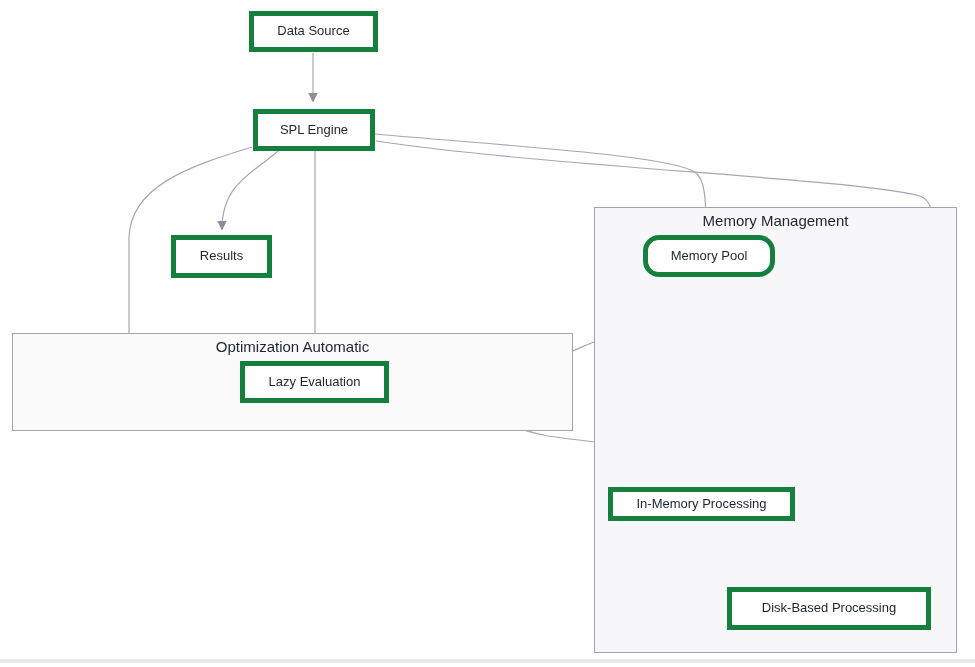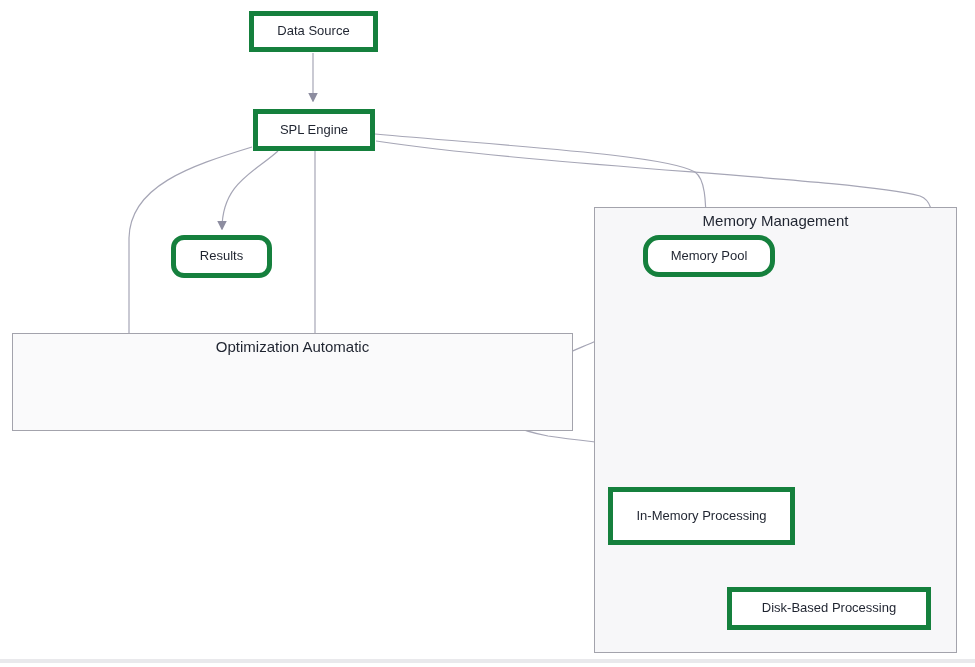--- a/index.html
+++ b/index.html
@@ -56,27 +56,28 @@
   </div>
 
   <div class="group" style="left:594px;top:207px;width:363px;height:446px;background:#f7f7f9;">
     <div class="group-label">Memory Management</div>
   </div>
 
   <div class="node" style="left:249px;top:11px;width:129px;height:41px;">Data Source</div>
 
   <div class="node" style="left:253px;top:109px;width:122px;height:42px;">SPL Engine</div>
 
-  <div class="node" style="left:171px;top:235px;width:101px;height:43px;border-radius:13px;">Results</div>
+  <div class="node" style="left:171px;top:235px;width:101px;height:43px;">Results</div>
 
 
+  <div class="node" style="left:240px;top:361px;width:149px;height:42px;">Lazy Evaluation</div>
 
 
   <div class="node" style="left:643px;top:235px;width:132px;height:42px;border-radius:16px;">Memory Pool</div>
 
-  <div class="node" style="left:608px;top:487px;width:187px;height:58px;">In-Memory Processing</div>
+  <div class="node" style="left:608px;top:487px;width:187px;height:34px;">In-Memory Processing</div>
 
 
   <div class="node" style="left:727px;top:587px;width:204px;height:43px;">Disk-Based Processing</div>
 
   <div class="bottom-strip"></div>
 
 </div>
 
 </body></html>

